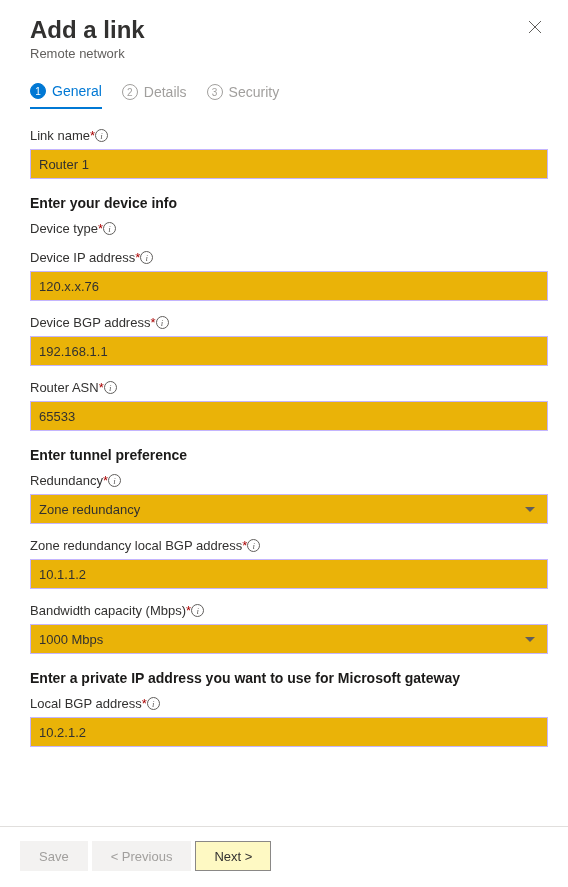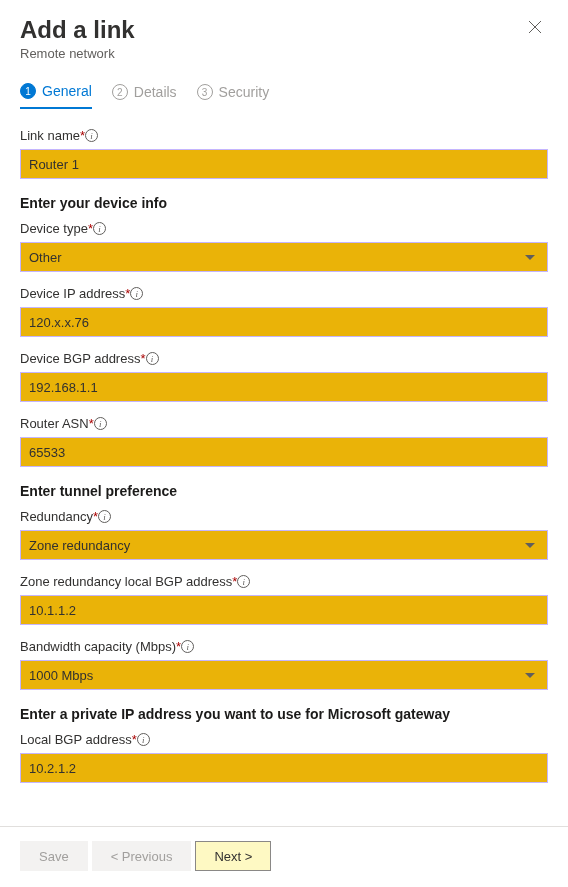--- a/index.html
+++ b/index.html
@@ -6,21 +6,21 @@
     body {
       font-family: "Segoe UI", -apple-system, sans-serif;
       font-size: 13px;
       color: #323130;
       background: #fff;
       width: 568px;
       height: 887px;
       display: flex;
       flex-direction: column;
     }
-    .panel { padding: 16px 20px 0 20px; flex: 1; overflow: auto; }
+    .panel { padding: 16px 20px 0 30px; flex: 1; overflow: auto; }
     .header-row { display: flex; justify-content: space-between; align-items: flex-start; }
     .header-title { font-size: 24px; font-weight: 600; color: #323130; }
     .header-sub { font-size: 13px; color: #605e5c; margin-top: 2px; }
     .close-btn { cursor: pointer; font-size: 18px; color: #605e5c; padding: 2px 6px; }
     .tabs { display: flex; gap: 20px; margin-top: 22px; border-bottom: 1px solid transparent; }
     .tab { display: flex; align-items: center; gap: 6px; padding-bottom: 8px; cursor: pointer; color: #a19f9d; font-size: 14px; }
     .tab.active { color: #0078d4; border-bottom: 2px solid #0078d4; }
     .tab-num {
       display: inline-flex; align-items: center; justify-content: center;
       width: 16px; height: 16px; border-radius: 50%;
@@ -104,24 +104,20 @@
     </div>
 
     <div class="section-head">Enter your device info</div>
 
     <div class="field">
       <div class="label-row">
         <span>Device type</span>
         <span class="req">*</span>
         <span class="info-icon">i</span>
       </div>
-      <div class="select">
-        <span>Other</span>
-        <span class="chevron"></span>
-      </div>
     </div>
 
     <div class="field">
       <div class="label-row">
         <span>Device IP address</span>
         <span class="req">*</span>
         <span class="info-icon">i</span>
       </div>
       <input class="text-input" value="120.x.x.76" style="">
     </div>

